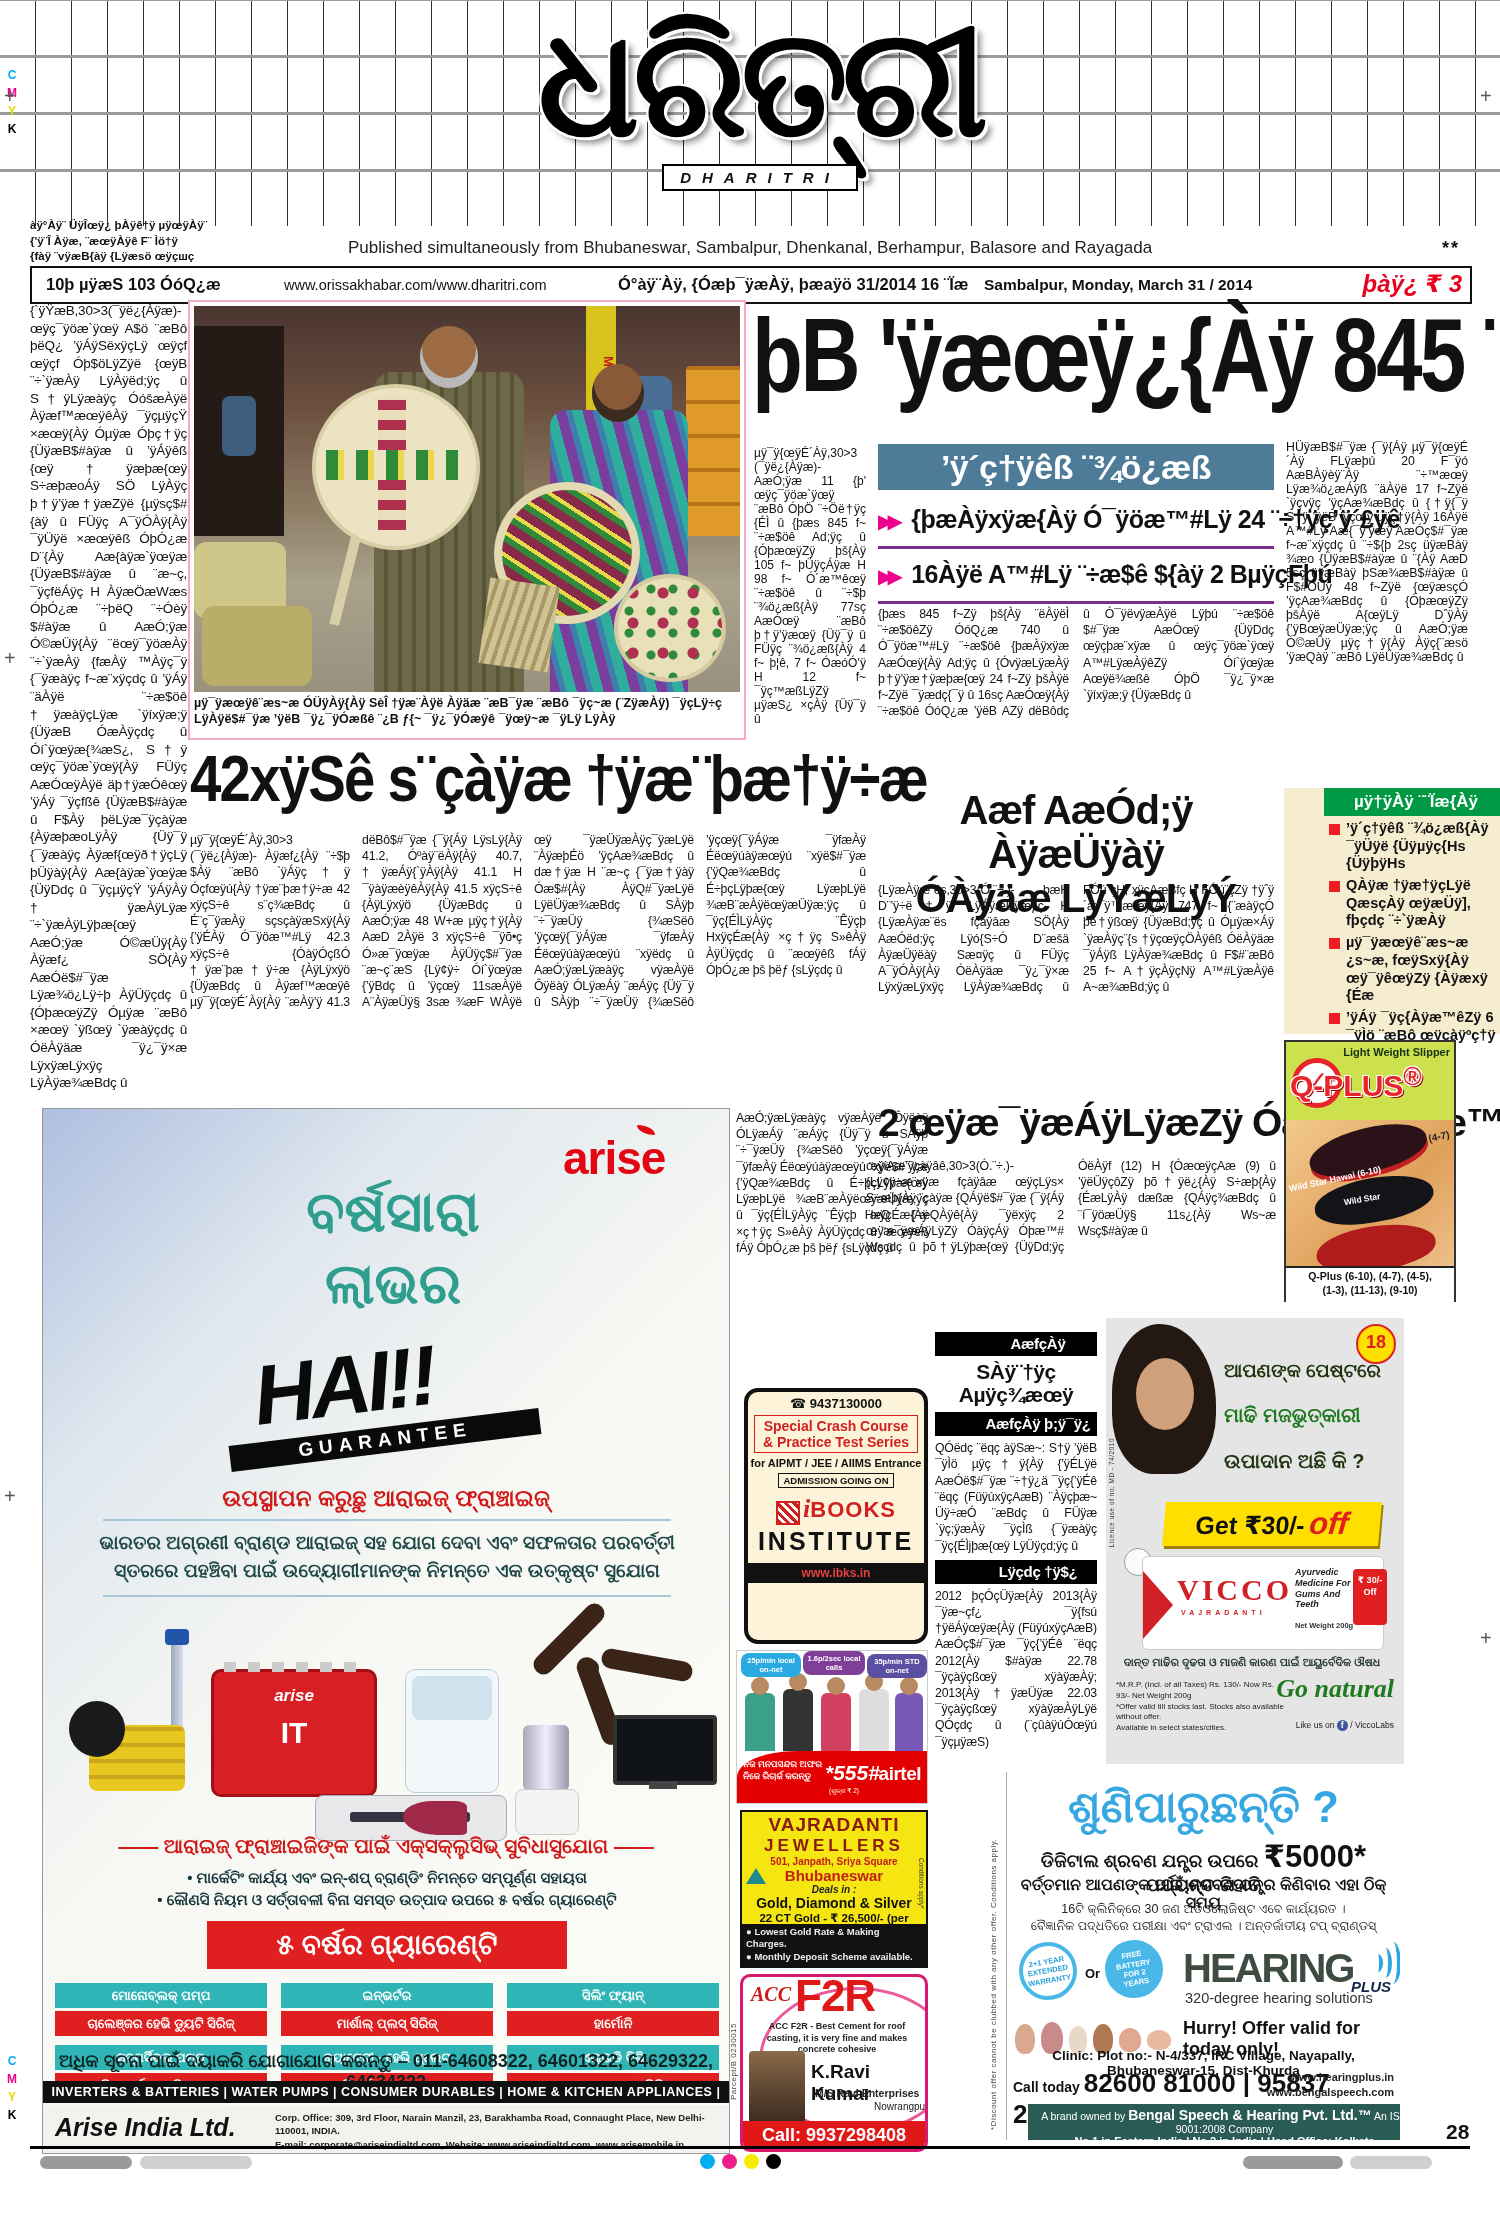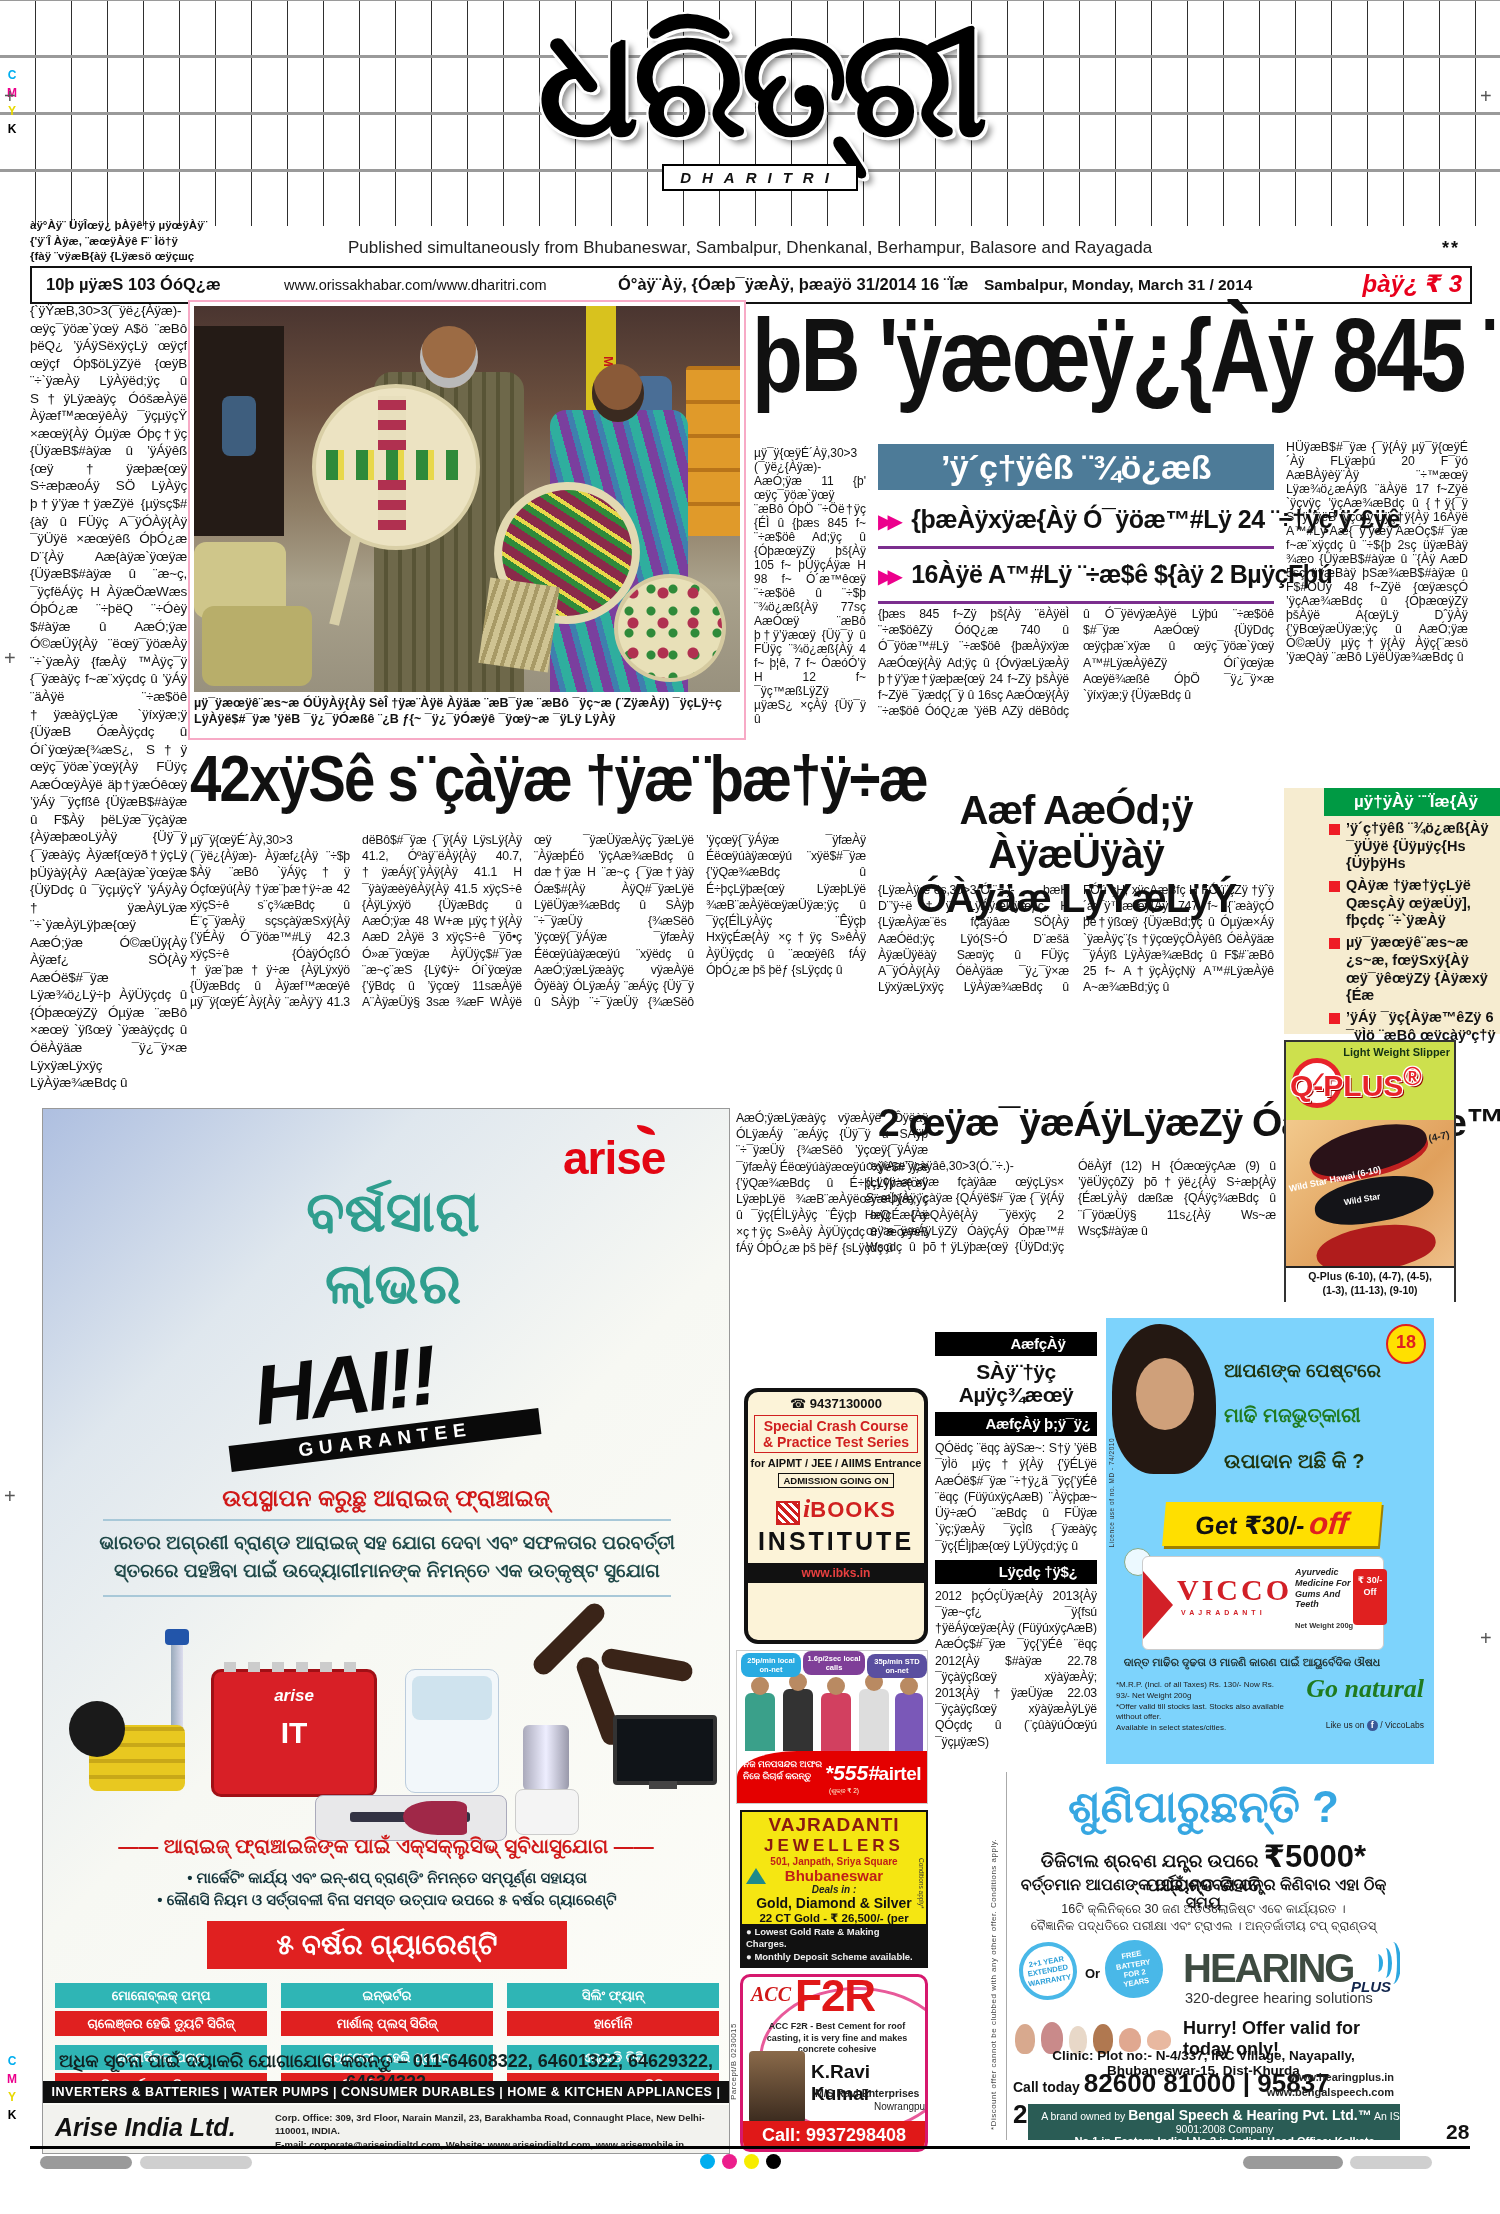--- a/index.html
+++ b/index.html
@@ -117,21 +117,21 @@
   .slip{position:absolute;width:120px;height:44px;border-radius:50% 50% 46% 46%;}
   #sl1{left:22px;top:8px;background:#2a1218;box-shadow:0 5px 0 #c02020;transform:rotate(-14deg);}
   #sl2{left:28px;top:58px;background:#141418;transform:rotate(-10deg);}
   #sl3{left:30px;top:106px;background:#b01c1c;transform:rotate(-8deg);}
   .slq{position:absolute;font-size:8.5px;font-weight:bold;color:#fff;}
   #qp-lbl1{position:absolute;right:4px;top:16px;font-size:10px;font-weight:bold;color:#222;transform:rotate(-12deg);}
   #qp-lbl2{position:absolute;left:2px;top:54px;font-size:9px;font-weight:bold;color:#fff;transform:rotate(-12deg);}
   #qp-sizes{height:34px;background:#fff;border-top:2px solid #222;font-size:10.5px;font-weight:bold;
      text-align:center;padding-top:2px;line-height:1.3;}
   
-  #vicco{left:1106px;top:1318px;width:328px;height:446px;background:#7dd3fc;}
+  #vicco{left:1106px;top:1318px;width:298px;height:446px;background:#e5e5e5;}
   #vc-vert{position:absolute;left:2px;top:120px;font-size:6.5px;color:#333;writing-mode:vertical-rl;transform:rotate(180deg);}
   #vc-badge{position:absolute;right:8px;top:6px;width:36px;height:36px;border-radius:50%;background:#ffe000;
      border:2px solid #e02020;color:#e02020;font-size:18px;font-weight:bold;text-align:center;line-height:33px;}
   #vc-hair{position:absolute;left:6px;top:6px;width:104px;height:150px;background:#241812;border-radius:46% 54% 40% 40%;}
   #vc-face{position:absolute;left:30px;top:40px;width:58px;height:72px;background:#cfa07a;border-radius:50%;}
   .vc-bub{position:absolute;width:26px;height:26px;background:rgba(255,255,255,.85);border-radius:50%;border:1px solid #8a8;}
   #vc-l1{position:absolute;left:118px;top:42px;width:168px;font-size:19px;font-weight:bold;color:#20350f;}
   #vc-l2{position:absolute;left:118px;top:86px;width:170px;font-size:20px;font-weight:bold;color:#1f7a1f;}
   #vc-l3{position:absolute;left:118px;top:132px;width:168px;font-size:20px;font-weight:bold;color:#20350f;}
   #vc-banner{position:absolute;left:58px;top:184px;width:216px;height:44px;background:#ffdf00;transform:skewX(-5deg);

